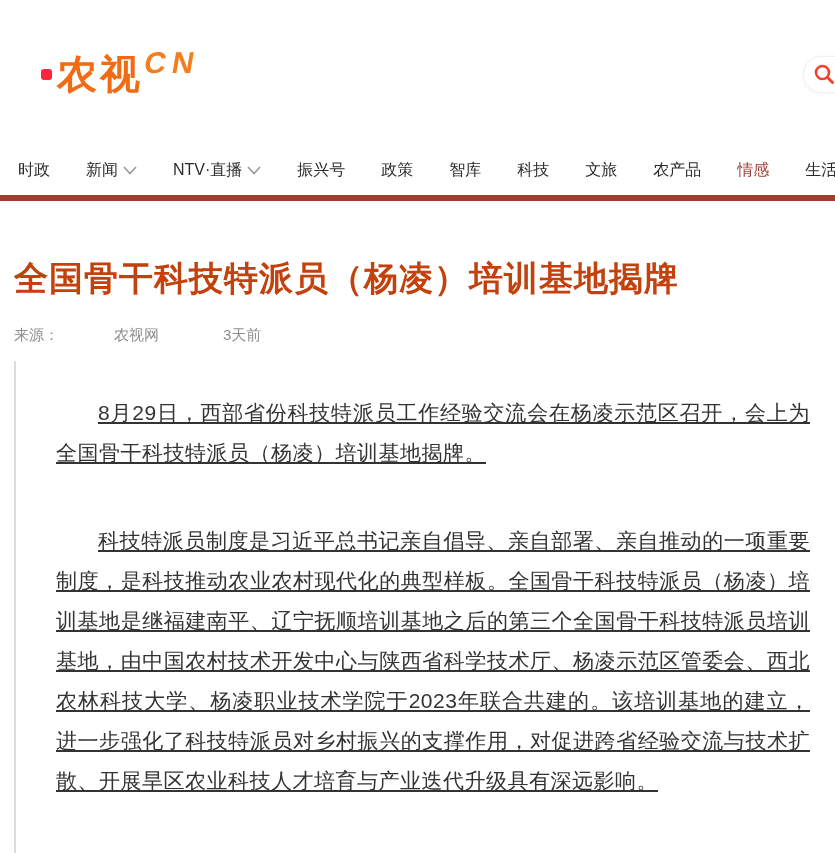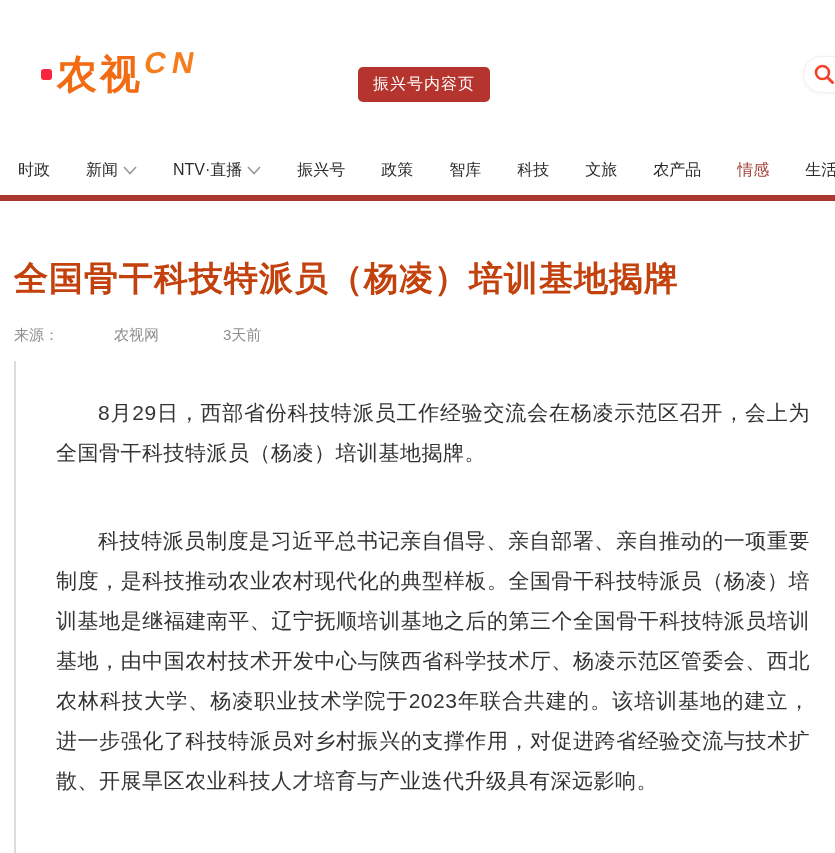--- a/index.html
+++ b/index.html
@@ -44,35 +44,34 @@
 
   
   .main{padding:0 25px 0 14px;}
   .article-title{font-size:34px;font-weight:bold;color:#c2410c;margin-top:56px;
     letter-spacing:1px;line-height:1.25;}
   .meta{display:flex;align-items:center;margin-top:26px;font-size:15px;color:var(--meta-gray);gap:39px;}
   .meta .src-label{margin-right:16px;}
   .meta .src{margin-right:25px;cursor:pointer;}
   .article-body{margin-top:16px;border-left:2px solid #dcdcdc;padding:32px 0 60px 40px;}
   .article-body p{font-size:21px;line-height:40px;color:var(--body-text);
-    text-indent:2em;margin-bottom:37px;letter-spacing:.5px;text-align:justify;}
+    text-indent:2em;margin-bottom:37px;letter-spacing:.5px;text-align:justify;text-decoration:underline;}
   .article-body p:last-child{margin-bottom:0;margin-top:48px;}
 </style>
 </head>
 <body>
 
 <div class="header">
   <div class="logo">
     <span class="logo-right">
       <span class="logo-dot"></span>
       <span class="logo-zh">农视</span>
       <span class="logo-en">CN</span>
     </span>
   </div>
-  <button class="zone-btn">振兴号内容页</button>
   <div class="search-pill">
     <span style="display:inline-flex;">
       <svg width="23" height="23" viewBox="0 0 23 23">
         <circle cx="9.5" cy="9.5" r="6.5" fill="none" stroke="#f4432c" stroke-width="2.6"></circle>
         <line x1="14.5" y1="14.5" x2="19.5" y2="19.5" stroke="#f4432c" stroke-width="3" stroke-linecap="round"></line>
       </svg>
     </span>
   </div>
 </div>
 

